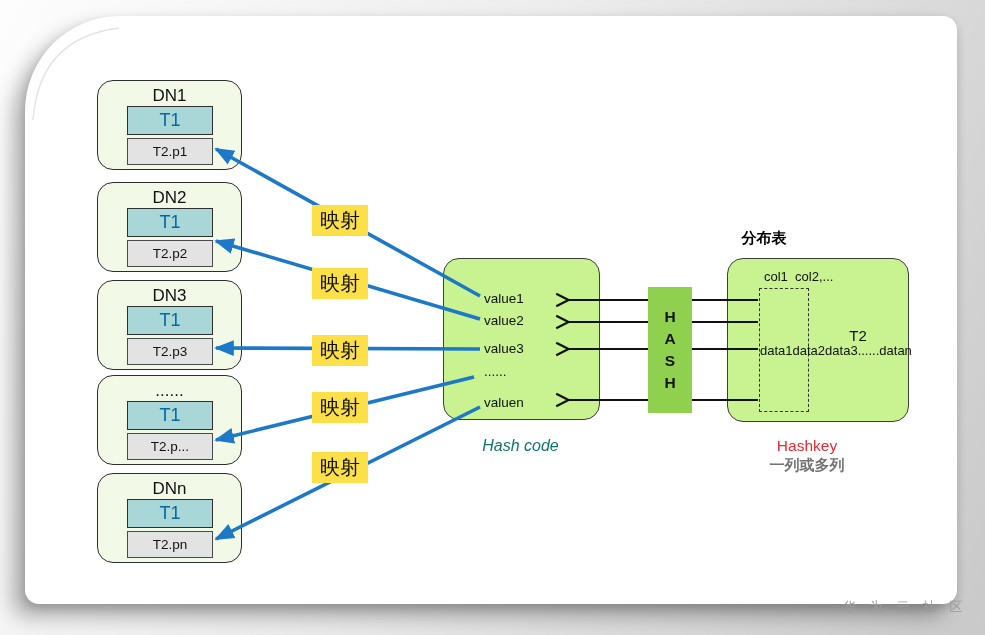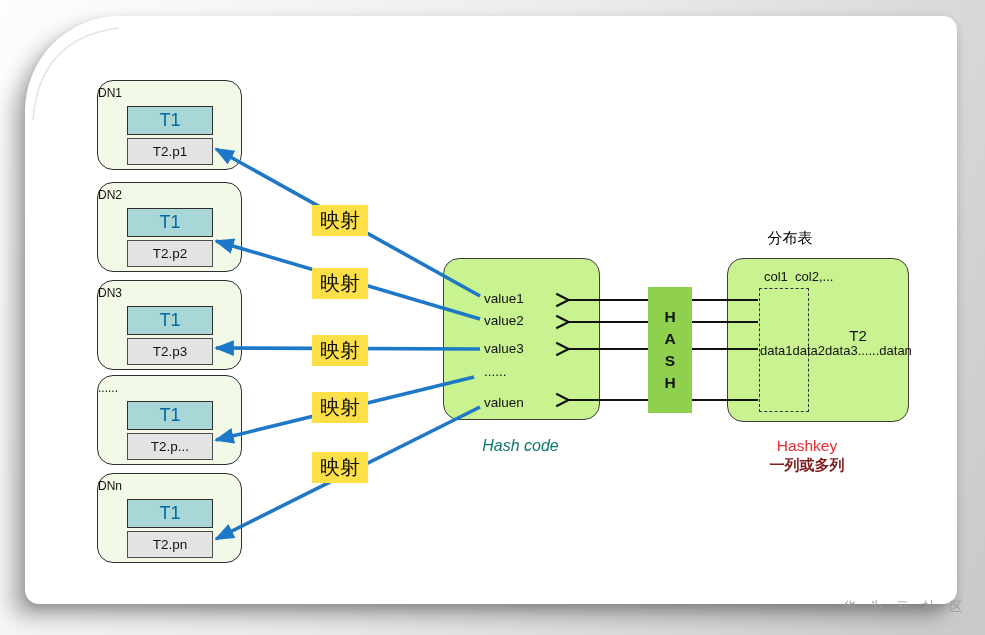--- a/index.html
+++ b/index.html
@@ -7,21 +7,21 @@
     background:linear-gradient(115deg,#fdfdfd 0%,#ececec 45%,#c9c9c9 100%);}
   .stage{position:absolute;inset:0;width:985px;height:635px;}
   .card{position:absolute;left:25px;top:16px;width:932px;height:588px;background:#ffffff;
     border-radius:95px 14px 14px 14px;
     box-shadow:-12px 12px 20px rgba(0,0,0,0.30),0 4px 10px rgba(0,0,0,0.15);z-index:0;}
   .corner-arc{position:absolute;left:25px;top:16px;z-index:1;pointer-events:none;}
 
   
   .dn-box{position:absolute;left:97px;width:143px;height:88px;background:#f3f9e7;
     border:1.4px solid #2e2e2e;border-radius:16px;z-index:1;}
-  .dn-title{text-align:left;margin-top:5px;font-size:12px;color:#111;}
+  .dn-title{text-align:center;margin-top:5px;font-size:17px;color:#111;}
   .t1-box{position:absolute;left:29px;top:25px;width:84px;height:27px;background:#a9d6d6;
     border:1.4px solid #2e2e2e;display:flex;align-items:center;justify-content:center;
     font-size:18px;color:#0369a1;}
   .t2-box{position:absolute;left:29px;top:57px;width:84px;height:25px;background:#e3e3e3;
     border:1.2px solid #4a4a4a;display:flex;align-items:center;justify-content:center;
     font-size:13.5px;color:#111;}
 
   
   .map-box{position:absolute;left:312px;width:56px;height:31px;background:#fde047;
     display:flex;align-items:center;justify-content:center;font-size:20px;color:#111;z-index:3;}
@@ -30,40 +30,40 @@
   .hc-box{position:absolute;left:443px;top:258px;width:155px;height:160px;background:#c9f291;
     border:1.4px solid #3d3d3d;border-radius:16px;z-index:1;}
   .hc-value{position:absolute;left:40px;font-size:13.5px;color:#111;}
 
   
   .hash-box{position:absolute;left:648px;top:287px;width:44px;height:126px;background:#8fd14f;
     display:flex;flex-direction:column;align-items:center;justify-content:center;
     font-size:15.5px;font-weight:700;line-height:1.42;color:#111;z-index:3;}
 
   
-  .dist-title{position:absolute;left:750px;top:229px;width:80px;text-align:center;
-    font-size:15px;font-weight:400;color:#000;z-index:2;}
+  .dist-title{position:absolute;left:724px;top:229px;width:80px;text-align:center;
+    font-size:15px;font-weight:700;color:#000;z-index:2;}
   .dist-box{position:absolute;left:727px;top:258px;width:180px;height:162px;background:#c9f291;
     border:1.4px solid #3d3d3d;border-radius:16px;z-index:1;}
   .col-header{position:absolute;left:36px;top:10px;font-size:13px;color:#111;white-space:pre;}
   .dashed-box{position:absolute;left:31px;top:29px;width:50px;height:124px;
     border:1.2px dashed #333;display:flex;flex-direction:row;justify-content:space-between;
     align-items:center;padding:3px 0;box-sizing:border-box;}
   .data-row{font-size:13px;color:#111;line-height:1;}
   .t2-label{position:absolute;left:108px;top:68px;width:44px;text-align:center;
     font-size:15px;color:#111;}
 
   
   .caption{position:absolute;text-align:center;z-index:2;}
   .cap-hashcode{left:443px;top:437px;width:155px;}
   .cap-hashcode .ttl{font-size:16px;color:#0f766e;font-style:italic;}
   .cap-hashcode .sub{font-size:15px;color:#111;margin-top:1px;}
   .cap-hashkey{left:727px;top:437px;width:160px;}
   .cap-hashkey .ttl{font-size:15.5px;font-weight:400;color:#e52b33;}
-  .cap-hashkey .sub{font-size:15px;font-weight:700;color:#7f1d1d;margin-top:1px;}
+  .cap-hashkey .sub{font-size:15px;font-weight:700;color:#737373;margin-top:1px;}
 
   .watermark{position:absolute;left:843px;top:598px;font-size:13px;color:#9b9b9b;
     letter-spacing:5px;z-index:2;white-space:nowrap;}
 
   .arrow-layer{position:absolute;inset:0;z-index:2;pointer-events:none;}
 </style>
 </head>
 <body>
 
 <div class="stage">

